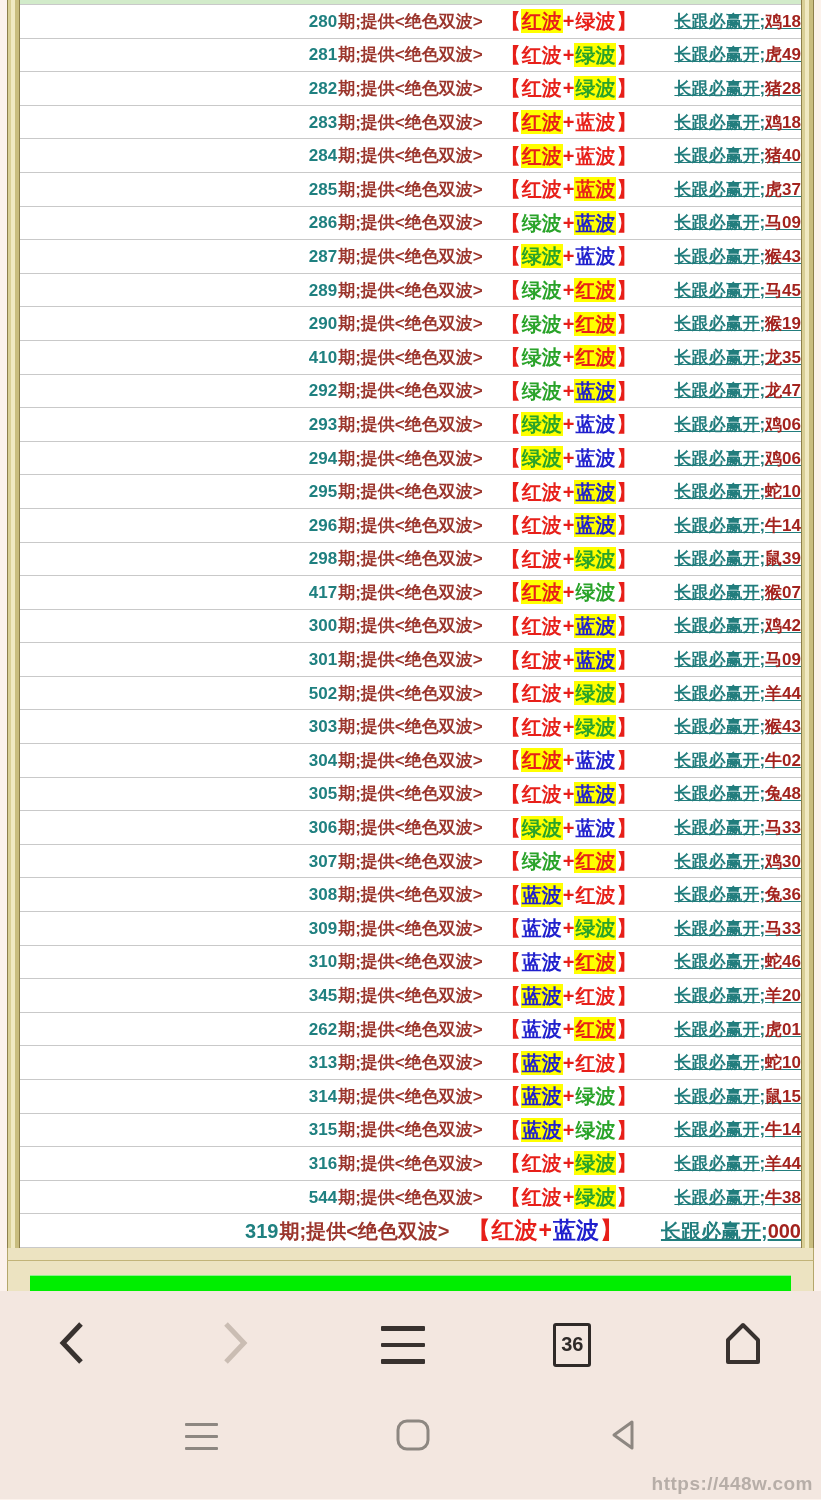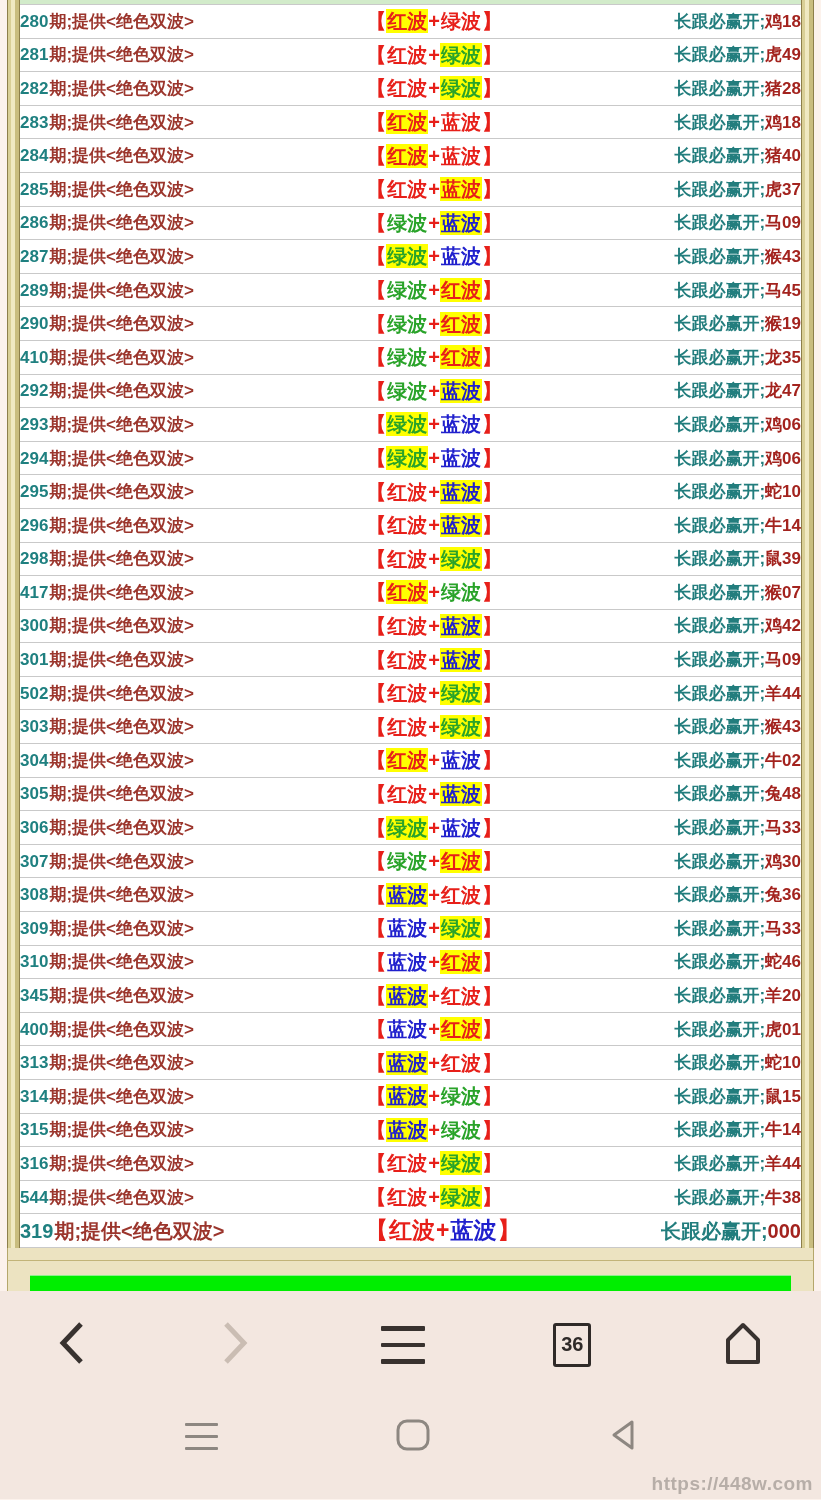--- a/index.html
+++ b/index.html
@@ -11,33 +11,33 @@
   }
   
   .table-box{position:relative;margin:0 7px;background:#ece3c1;}
   .strip{position:absolute;top:0;bottom:0;width:13px;
     background:linear-gradient(90deg,#8d7f4a 0 1px,#d9cf96 1px 4px,#f0e9c2 4px 8px,#c9bd7f 8px 12px,#8d7f4a 12px 13px);}
   .strip.left{left:0;}
   .strip.right{right:0;}
   .rows{margin:0 13px;background:#ffffff;}
   .top-sliver{height:4px;background:#d2ebca;border-bottom:1px solid #c9c9c9;}
   .row{
-    height:32.6px;display:flex;align-items:center;justify-content:space-between;
+    height:32.6px;display:flex;align-items:center;justify-content:flex-end;
     border-bottom:1px solid #c9c9c9;white-space:nowrap;
     font-size:17px;line-height:1;
   }
   .row .period{color:#9b352c;}
   .row .num{color:#1f8080;margin-right:1px;}
   .row .waves{font-size:20px;color:#e71f19;margin:0 18px;}
   .row .w{padding:1px 1px;}
   .row .c-red{color:#e71f19;}
   .row .c-green{color:#29a329;}
   .row .c-blue{color:#2020cd;}
   .row .hl{background:#ffff00;}
-  .row .tail{color:#227d7d;margin-left:0;}
+  .row .tail{color:#227d7d;margin-left:20px;text-decoration:underline;}
   .row .res{color:#a3231e;}
   .row.big{font-size:20px;}
   .row.big .waves{font-size:23px;}
   
   .deco-gap{margin:0 7px;height:13px;background:#ece3c1;
     border-bottom:1px solid #c2b478;border-left:1px solid #b5a76b;border-right:1px solid #b5a76b;box-sizing:border-box;}
   .box2{margin:0 7px;height:30px;background:#ece3c1;box-sizing:border-box;
     border-left:1px solid #b5a76b;border-right:1px solid #b5a76b;padding-top:14px;}
   .green-bar{height:15px;margin:0 22px;background:#00ee00;border-top:1px solid #8ef08e;}
   
@@ -206,21 +206,21 @@
     <span class="period"><b class="num">310</b><span class="suffix">期;提供&lt;绝色双波&gt;</span></span>
     <span class="waves"><span class="br">【</span><span class="w c-blue">蓝波</span><span class="plus">+</span><span class="w c-red hl">红波</span><span class="br">】</span></span>
     <span class="tail"><span>长跟必赢开;</span><b class="res">蛇46</b></span>
   </div>
       <div class="row">
     <span class="period"><b class="num">345</b><span class="suffix">期;提供&lt;绝色双波&gt;</span></span>
     <span class="waves"><span class="br">【</span><span class="w c-blue hl">蓝波</span><span class="plus">+</span><span class="w c-red">红波</span><span class="br">】</span></span>
     <span class="tail"><span>长跟必赢开;</span><b class="res">羊20</b></span>
   </div>
       <div class="row">
-    <span class="period"><b class="num">400</b><span class="suffix">期;提供&lt;绝色双波&gt;</span></span>
+    <span class="period"><b class="num">262</b><span class="suffix">期;提供&lt;绝色双波&gt;</span></span>
     <span class="waves"><span class="br">【</span><span class="w c-blue">蓝波</span><span class="plus">+</span><span class="w c-red hl">红波</span><span class="br">】</span></span>
     <span class="tail"><span>长跟必赢开;</span><b class="res">虎01</b></span>
   </div>
       <div class="row">
     <span class="period"><b class="num">313</b><span class="suffix">期;提供&lt;绝色双波&gt;</span></span>
     <span class="waves"><span class="br">【</span><span class="w c-blue hl">蓝波</span><span class="plus">+</span><span class="w c-red">红波</span><span class="br">】</span></span>
     <span class="tail"><span>长跟必赢开;</span><b class="res">蛇10</b></span>
   </div>
       <div class="row">
     <span class="period"><b class="num">314</b><span class="suffix">期;提供&lt;绝色双波&gt;</span></span>

